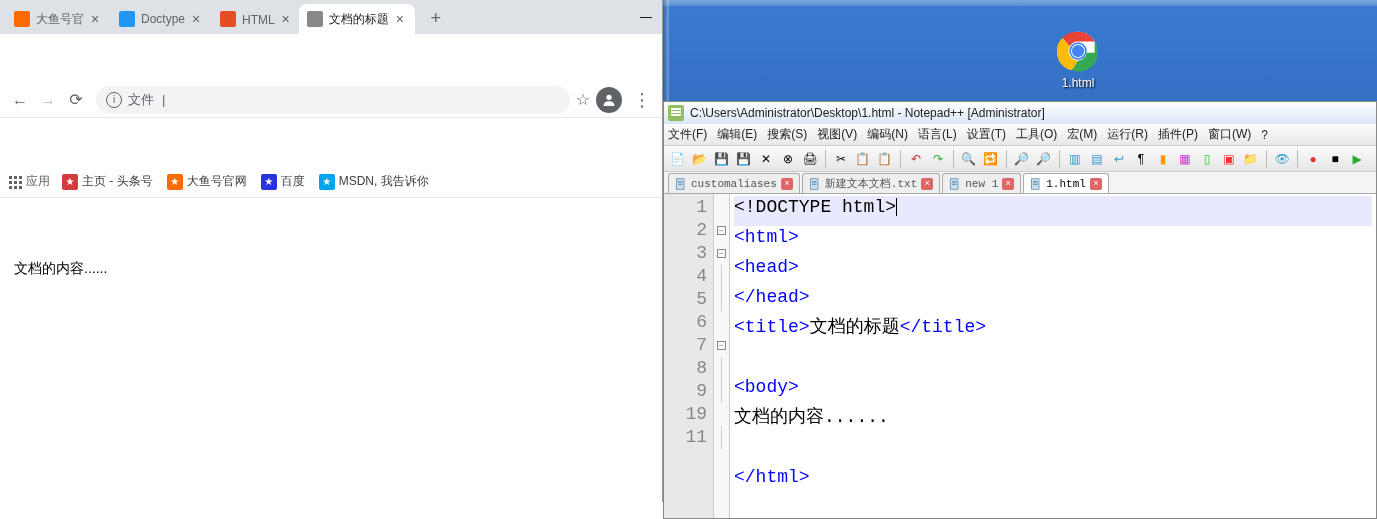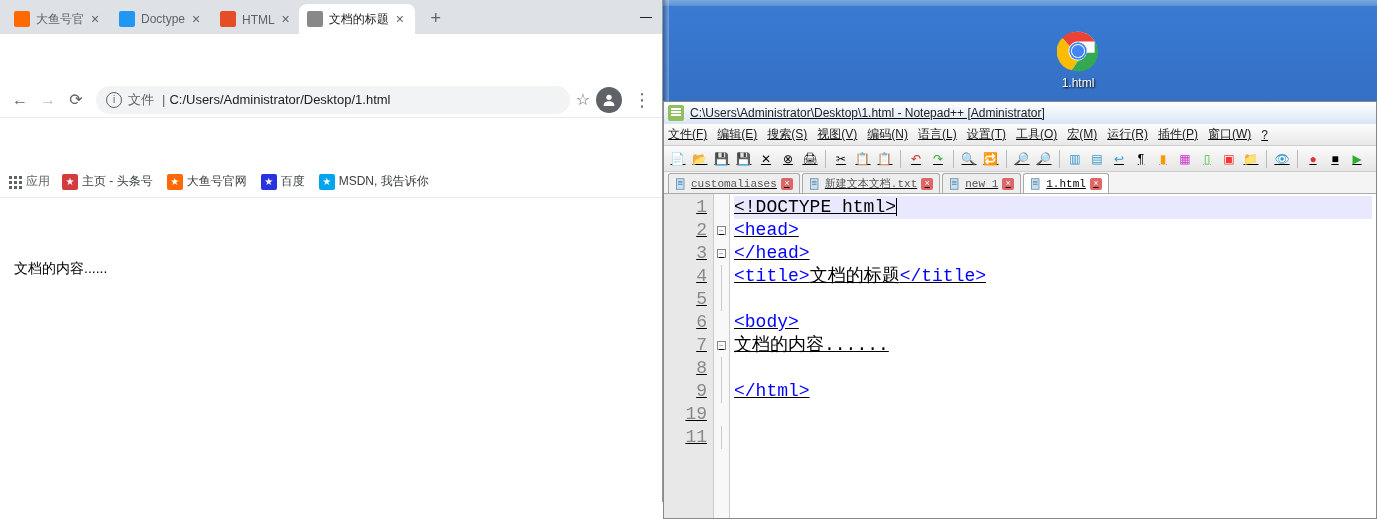--- a/index.html
+++ b/index.html
@@ -38,21 +38,21 @@
 
 .page-content { flex: 1; padding: 14px; font-size: 14px; color: #000; background: #fff; }
 
 
 .desktop { width: 714px; height: 519px; background: linear-gradient(180deg, #3a7bd5 0%, #2b5fa8 50%, #1e4a8a 100%); position: relative; }
 .taskbar-top { height: 6px; background: linear-gradient(180deg, #7aa9e0 0%, #5b8fd0 100%); }
 .desk-icon { position: absolute; top: 30px; left: 380px; width: 70px; text-align: center; cursor: pointer; }
 .desk-icon .chrome { width: 42px; height: 42px; margin: 0 auto 4px; }
 .desk-icon .label { color: #fff; font-size: 12px; text-shadow: 1px 1px 2px #000; }
 
-.npp { position: absolute; top: 101px; left: 0; right: 0; bottom: 0; background: #fff; border: 1px solid #888; display: flex; flex-direction: column; text-decoration: underline; }
+.npp { position: absolute; top: 101px; left: 0; right: 0; bottom: 0; background: #fff; border: 1px solid #888; display: flex; flex-direction: column; }
 .npp-title { height: 22px; background: linear-gradient(180deg, #fff 0%, #d8e6f7 100%); display: flex; align-items: center; padding: 0 4px; font-size: 12px; color: #222; }
 .npp-title .nppico { width: 16px; height: 16px; background: #8fbf5f; margin-right: 6px; border-radius: 2px; position: relative; }
 .npp-title .nppico::after { content: ""; position: absolute; left: 3px; top: 6px; width: 10px; height: 2px; background: #fff; box-shadow: 0 -3px 0 #fff, 0 3px 0 #fff; }
 
 .npp-menu { height: 22px; background: linear-gradient(180deg, #fdfdfd 0%, #e8e8e8 100%); display: flex; align-items: center; padding: 0 4px; font-size: 12px; color: #222; border-bottom: 1px solid #ccc; }
 .npp-menu span { margin-right: 10px; cursor: pointer; }
 
 .npp-toolbar { height: 26px; background: linear-gradient(180deg, #fafafa 0%, #e6e6e6 100%); display: flex; align-items: center; padding: 0 4px; border-bottom: 1px solid #ccc; gap: 2px; }
 .tb { width: 20px; height: 20px; display: flex; align-items: center; justify-content: center; font-size: 12px; cursor: pointer; border-radius: 2px; }
 .tb-sep { width: 1px; height: 18px; background: #bbb; margin: 0 3px; }
@@ -64,21 +64,21 @@
 .npp-tab .tclose { width: 12px; height: 12px; background: #d66; color: #fff; font-size: 9px; line-height: 12px; text-align: center; margin-left: 4px; border-radius: 2px; cursor: pointer; }
 
 .editor { flex: 1; display: flex; background: #fff; font-family: "Courier New", monospace; font-size: 18px; overflow: hidden; }
 .gutter { width: 50px; background: #e8e8e8; border-right: 1px solid #ccc; text-align: right; padding: 2px 6px 0 0; color: #888; }
 .gutter div { height: 23px; line-height: 23px; }
 .fold { width: 16px; background: #f8f8f8; border-right: 1px solid #ccc; padding-top: 2px; }
 .fold div { height: 23px; display: flex; align-items: center; justify-content: center; color: #888; font-size: 10px; }
 .fold .box { width: 9px; height: 9px; border: 1px solid #888; font-size: 8px; line-height: 7px; text-align: center; }
 .fold .line { width: 1px; height: 23px; background: #ccc; }
 .code { flex: 1; padding: 2px 4px 0; }
-.code .ln { height: 23px; line-height: 23px; white-space: pre; }
+.code .ln { height: 30px; line-height: 23px; white-space: pre; }
 .code .hl { background: #e8e8ff; }
 .tag { color: #0000ff; }
 .txt { color: #000; }
 .cursor-caret { display: inline-block; width: 1px; height: 18px; background: #000; vertical-align: middle; }
 
 .divider-glow { position: absolute; left: 663px; top: 0; width: 6px; height: 101px; background: linear-gradient(90deg, rgba(0,0,0,.2), rgba(255,255,255,.3)); }
 </style>
 </head>
 <body>
 
@@ -113,21 +113,20 @@
       </div>
     </div>
     <div class="addr-bar">
       <div class="nav-btn">←</div>
       <div class="nav-btn disabled">→</div>
       <div class="nav-btn">⟳</div>
       <div class="url-box">
         <span class="info">i</span>
         <span class="file-label">文件</span>
         <span class="sep">|</span>
-        <span>C:/Users/Administrator/Desktop/1.html</span>
       </div>
       <span class="star">☆</span>
       <div class="avatar">
         <svg width="16" height="16" viewBox="0 0 24 24" fill="#fff">
             <circle cx="12" cy="8" r="4"></circle>
             <path d="M4 20c0-4 4-6 8-6s8 2 8 6v1H4z"></path>
           </svg>
       </div>
       <div class="menu-dots">⋮</div>
     </div>
@@ -315,20 +314,21 @@
             <div>
               <span class="line"></span>
             </div>
             <div></div>
             <div>
               <span class="line"></span>
             </div>
           </div>
         <div class="code" id="code-mount">
             <div class="ln hl"><span class="txt">&lt;!DOCTYPE html&gt;</span><span class="cursor-caret"></span></div>
+            <div class="ln"><span class="tag">&lt;html&gt;</span></div>
             <div class="ln"><span class="tag">&lt;head&gt;</span></div>
             <div class="ln"><span class="tag">&lt;/head&gt;</span></div>
             <div class="ln"><span class="tag">&lt;title&gt;</span><span class="txt">文档的标题</span><span class="tag">&lt;/title&gt;</span></div>
             <div class="ln"></div>
             <div class="ln"><span class="tag">&lt;body&gt;</span></div>
             <div class="ln"><span class="txt">文档的内容......</span></div>
             <div class="ln"></div>
             <div class="ln"><span class="tag">&lt;/html&gt;</span></div>
           </div>
       </div>

